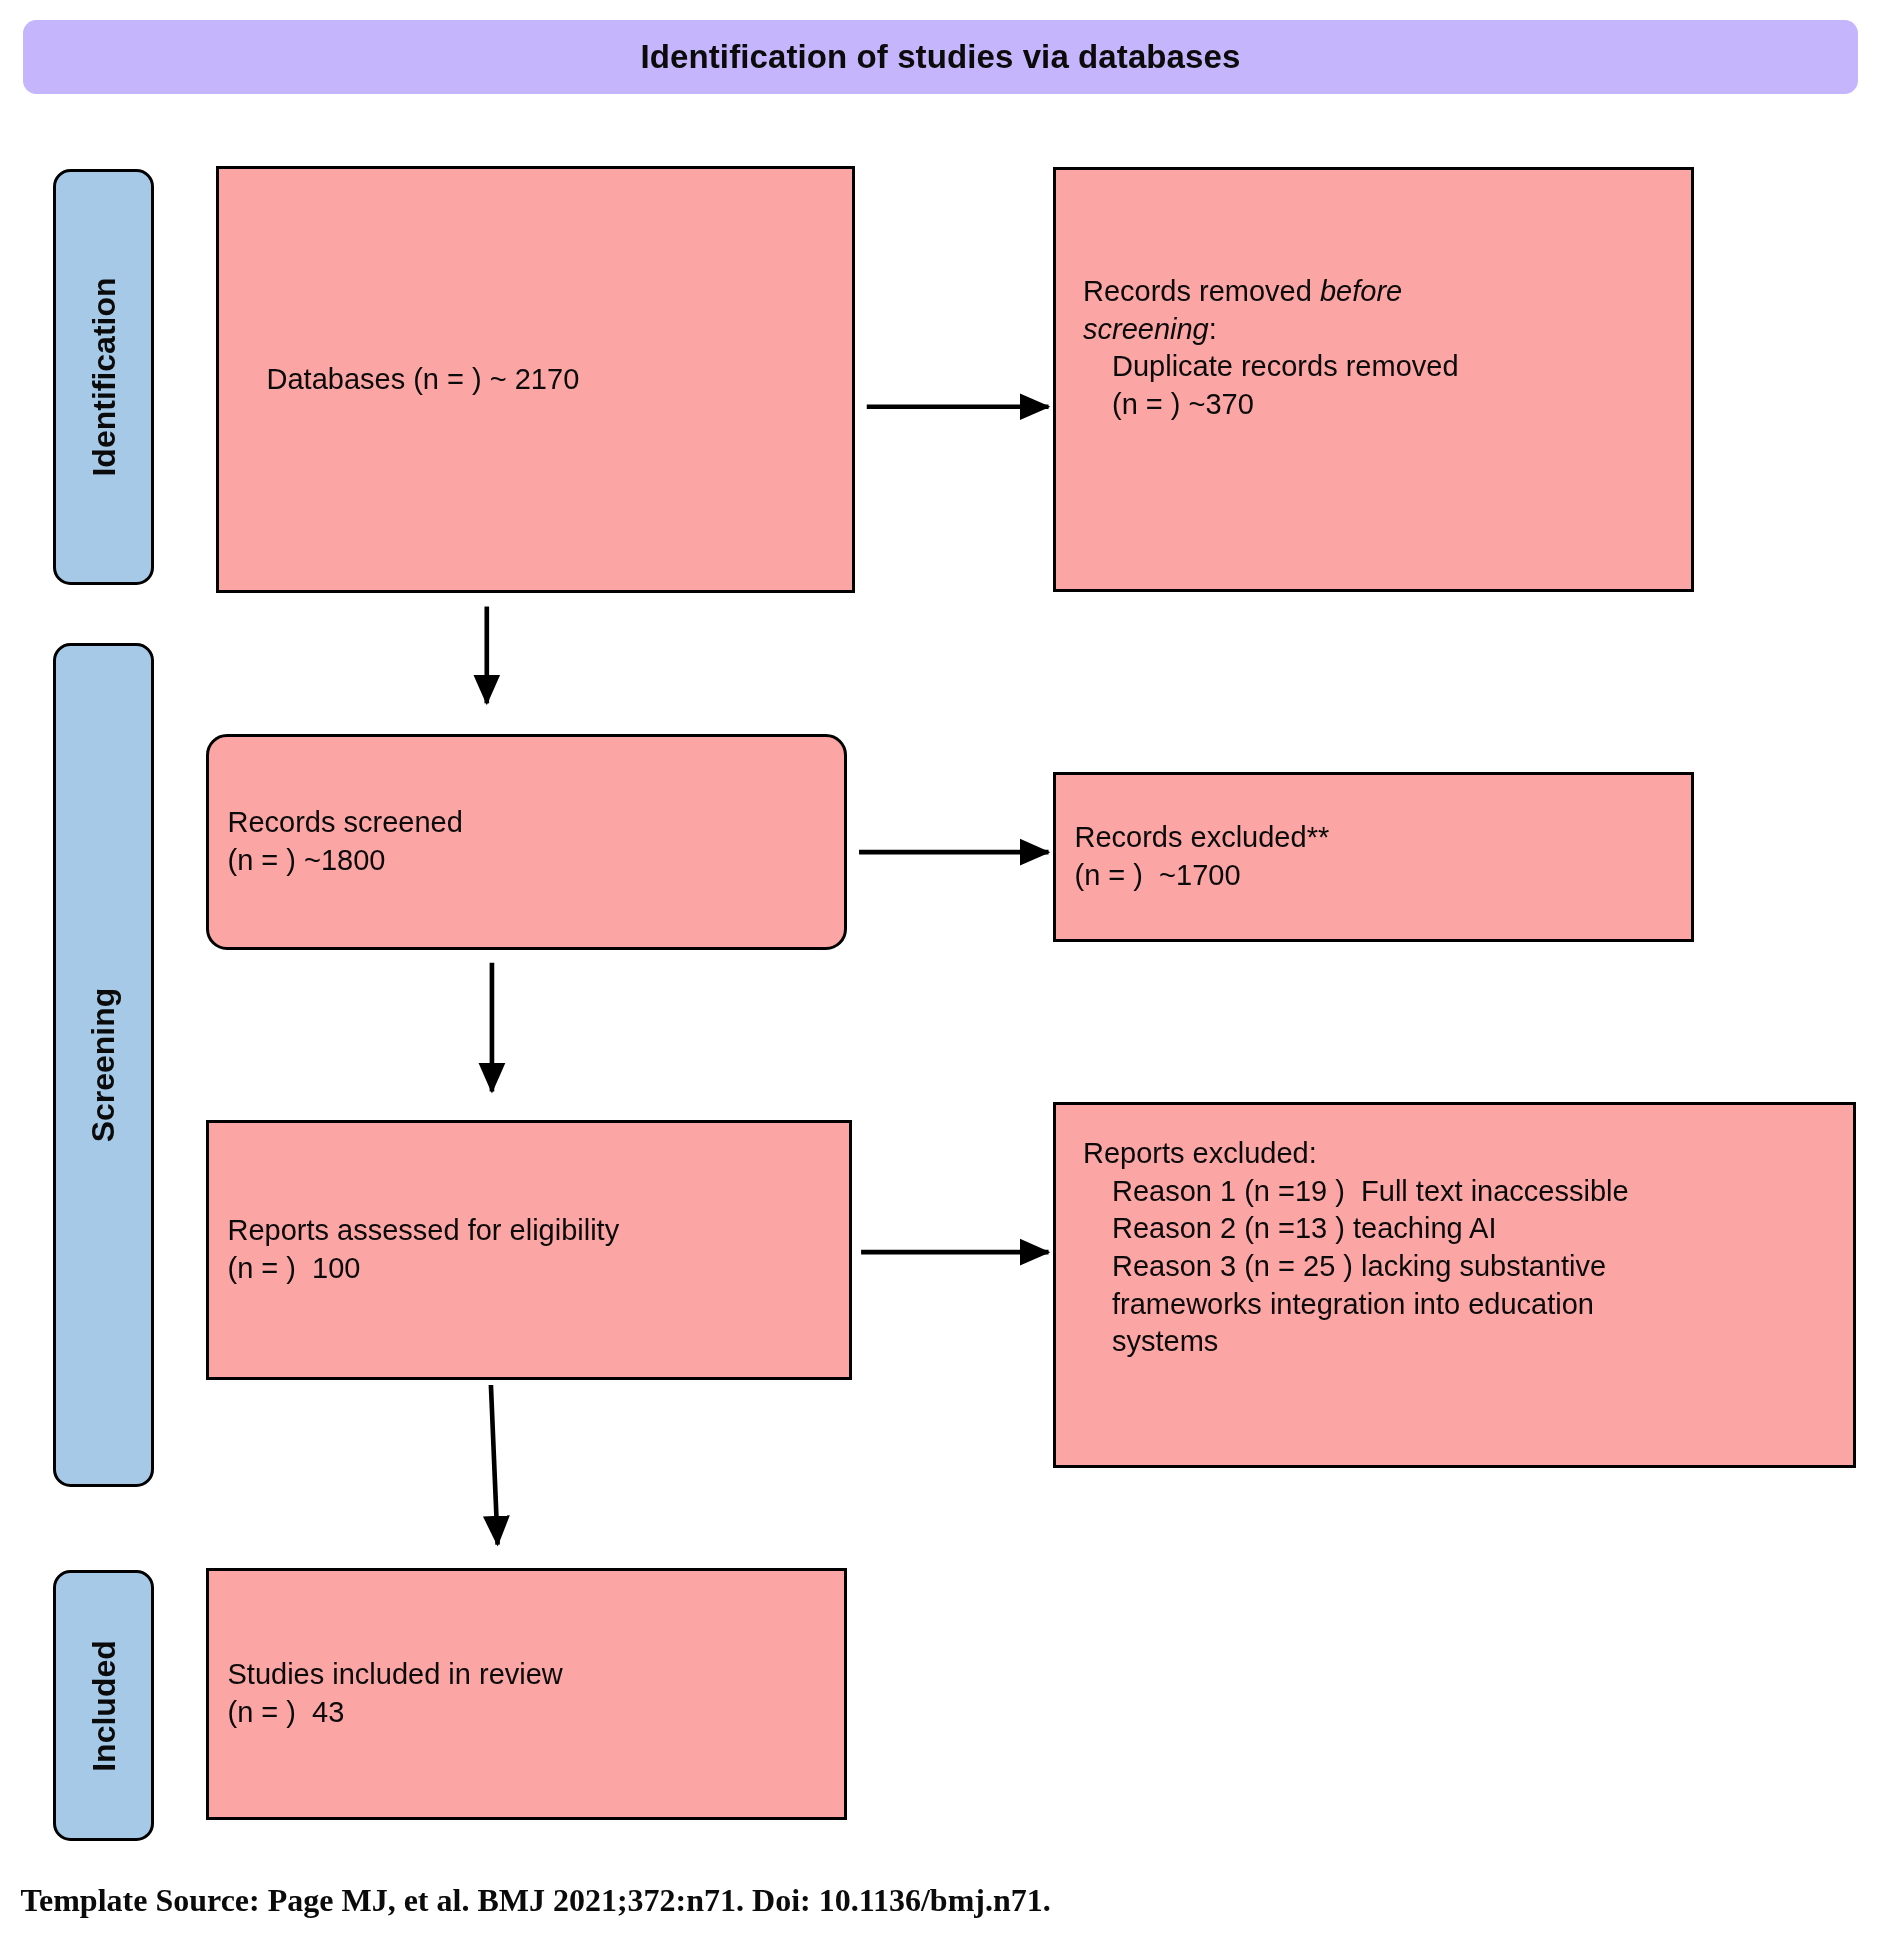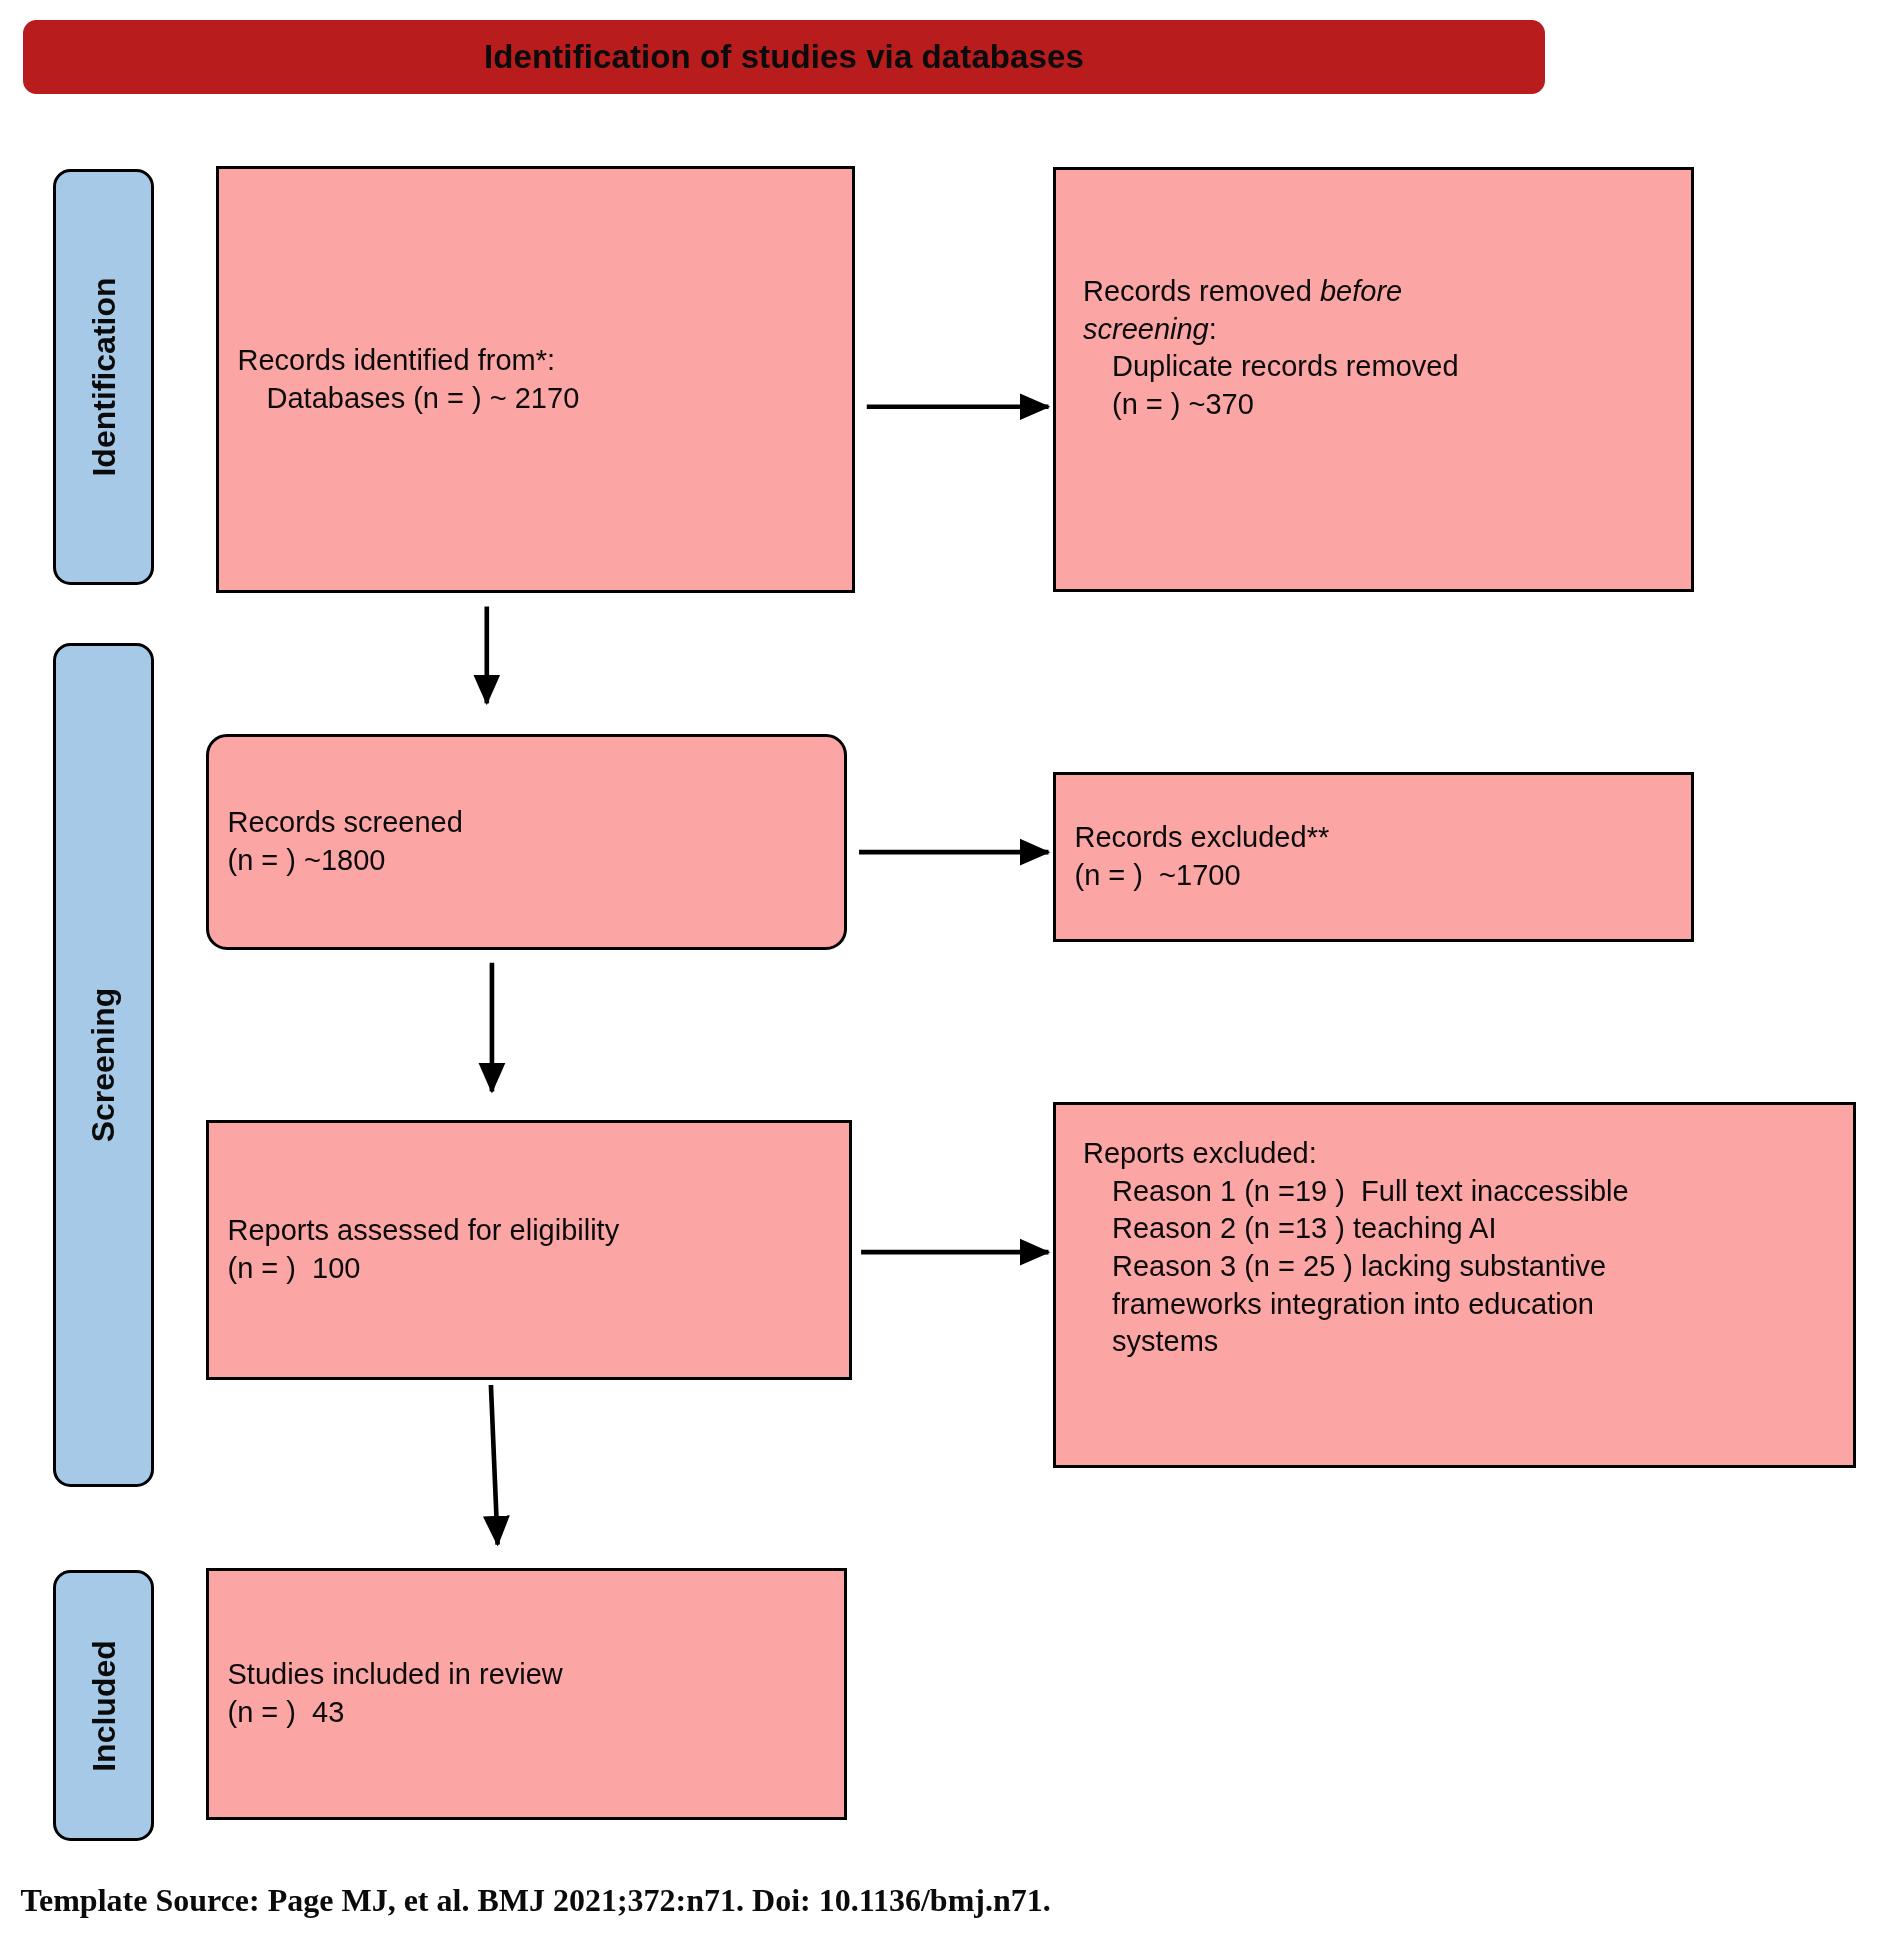--- a/index.html
+++ b/index.html
@@ -21,23 +21,23 @@
     width: 1888px;
     height: 1955px;
     overflow: hidden;
   }
 
   
   .header-banner {
     position: absolute;
     left: 23px;
     top: 19.6px;
-    width: 1522px;
+    width: 1835px;
     height: 74px;
-    background: #b91c1c;
+    background: #c4b5fd;
     border-radius: 13.4px;
     box-sizing: border-box;
     display: flex;
     align-items: center;
     justify-content: center;
   }
   .header-banner .header-title {
     font-size: 33px;
     font-weight: bold;
     color: #0b0b0b;
@@ -137,21 +137,20 @@
   </div>
   <div class="stage-band" id="band-screening">
     <div class="stage-label">Screening</div>
   </div>
   <div class="stage-band" id="band-included">
     <div class="stage-label">Included</div>
   </div>
 
   <div class="flow-box" id="box-identified">
     <div class="box-text">
-      <span class="ln">Records identified from*:</span>
       <span class="ln indent">Databases (n = ) ~ 2170</span>
     </div>
   </div>
 
   <div class="flow-box" id="box-removed-before">
     <div class="box-text">
       <span class="ln"><span>Records removed </span><em>before</em></span>
       <span class="ln"><em>screening</em><span>:</span></span>
       <span class="ln indent">Duplicate records removed</span>
       <span class="ln indent">(n = ) ~370</span>

